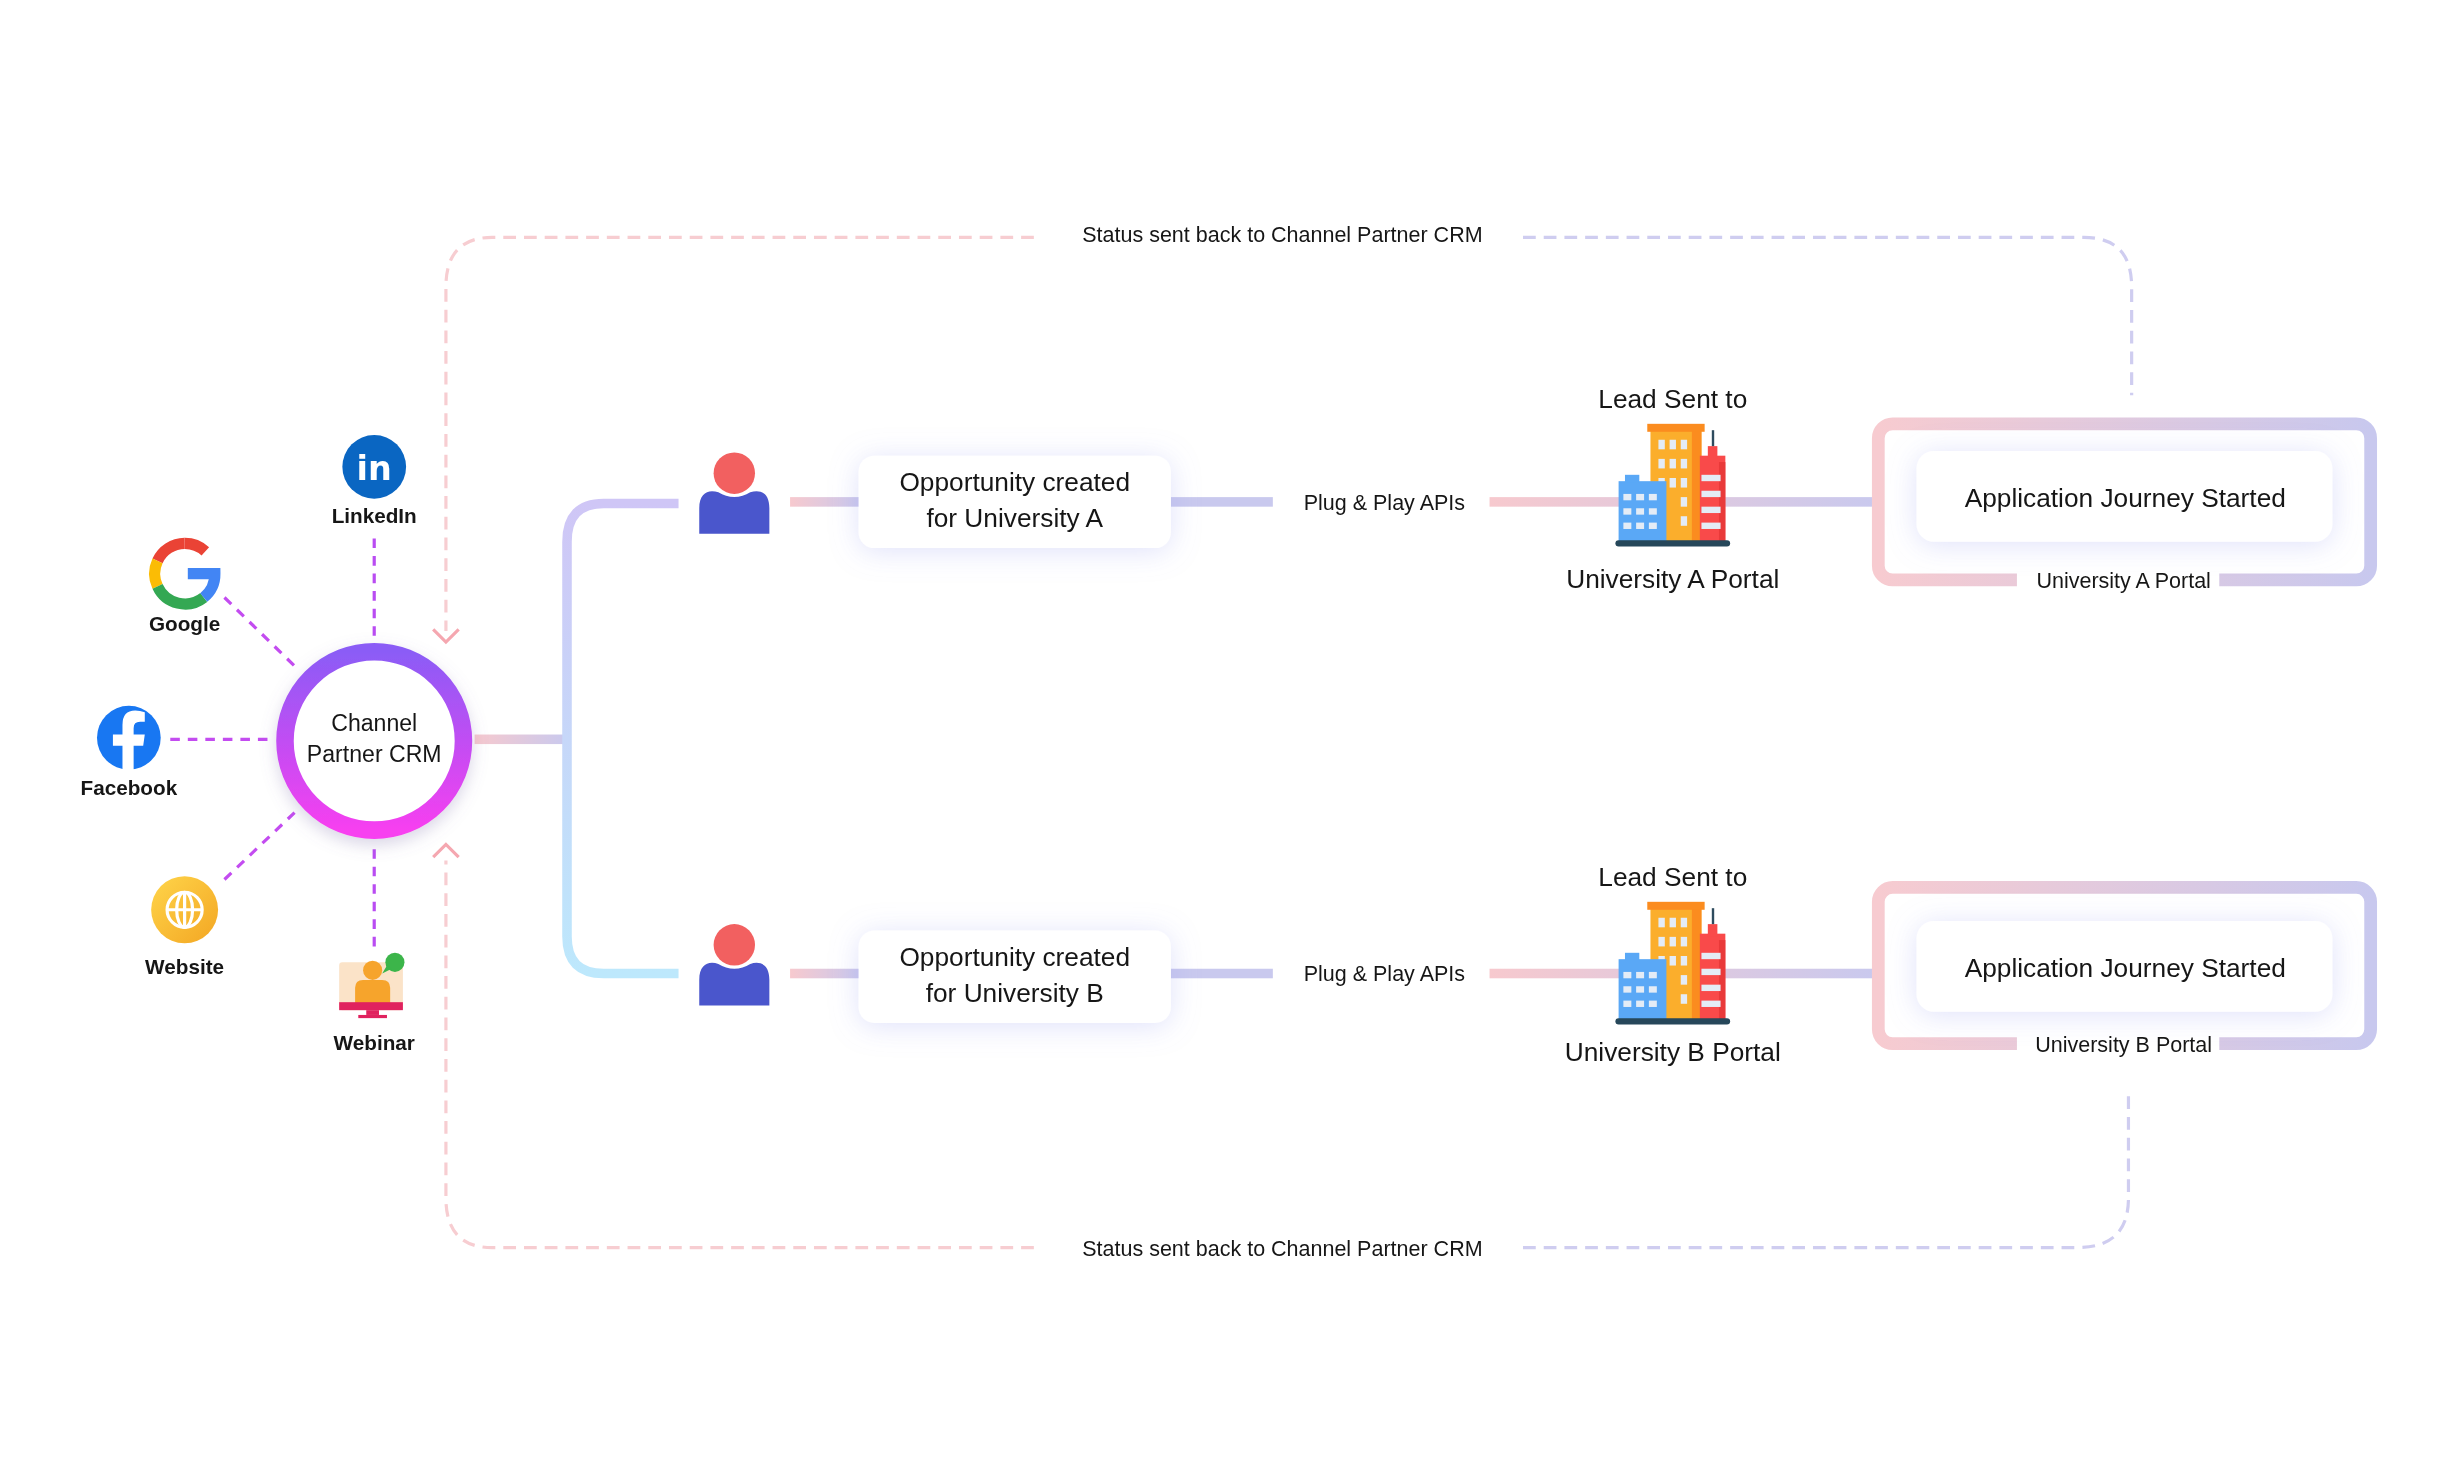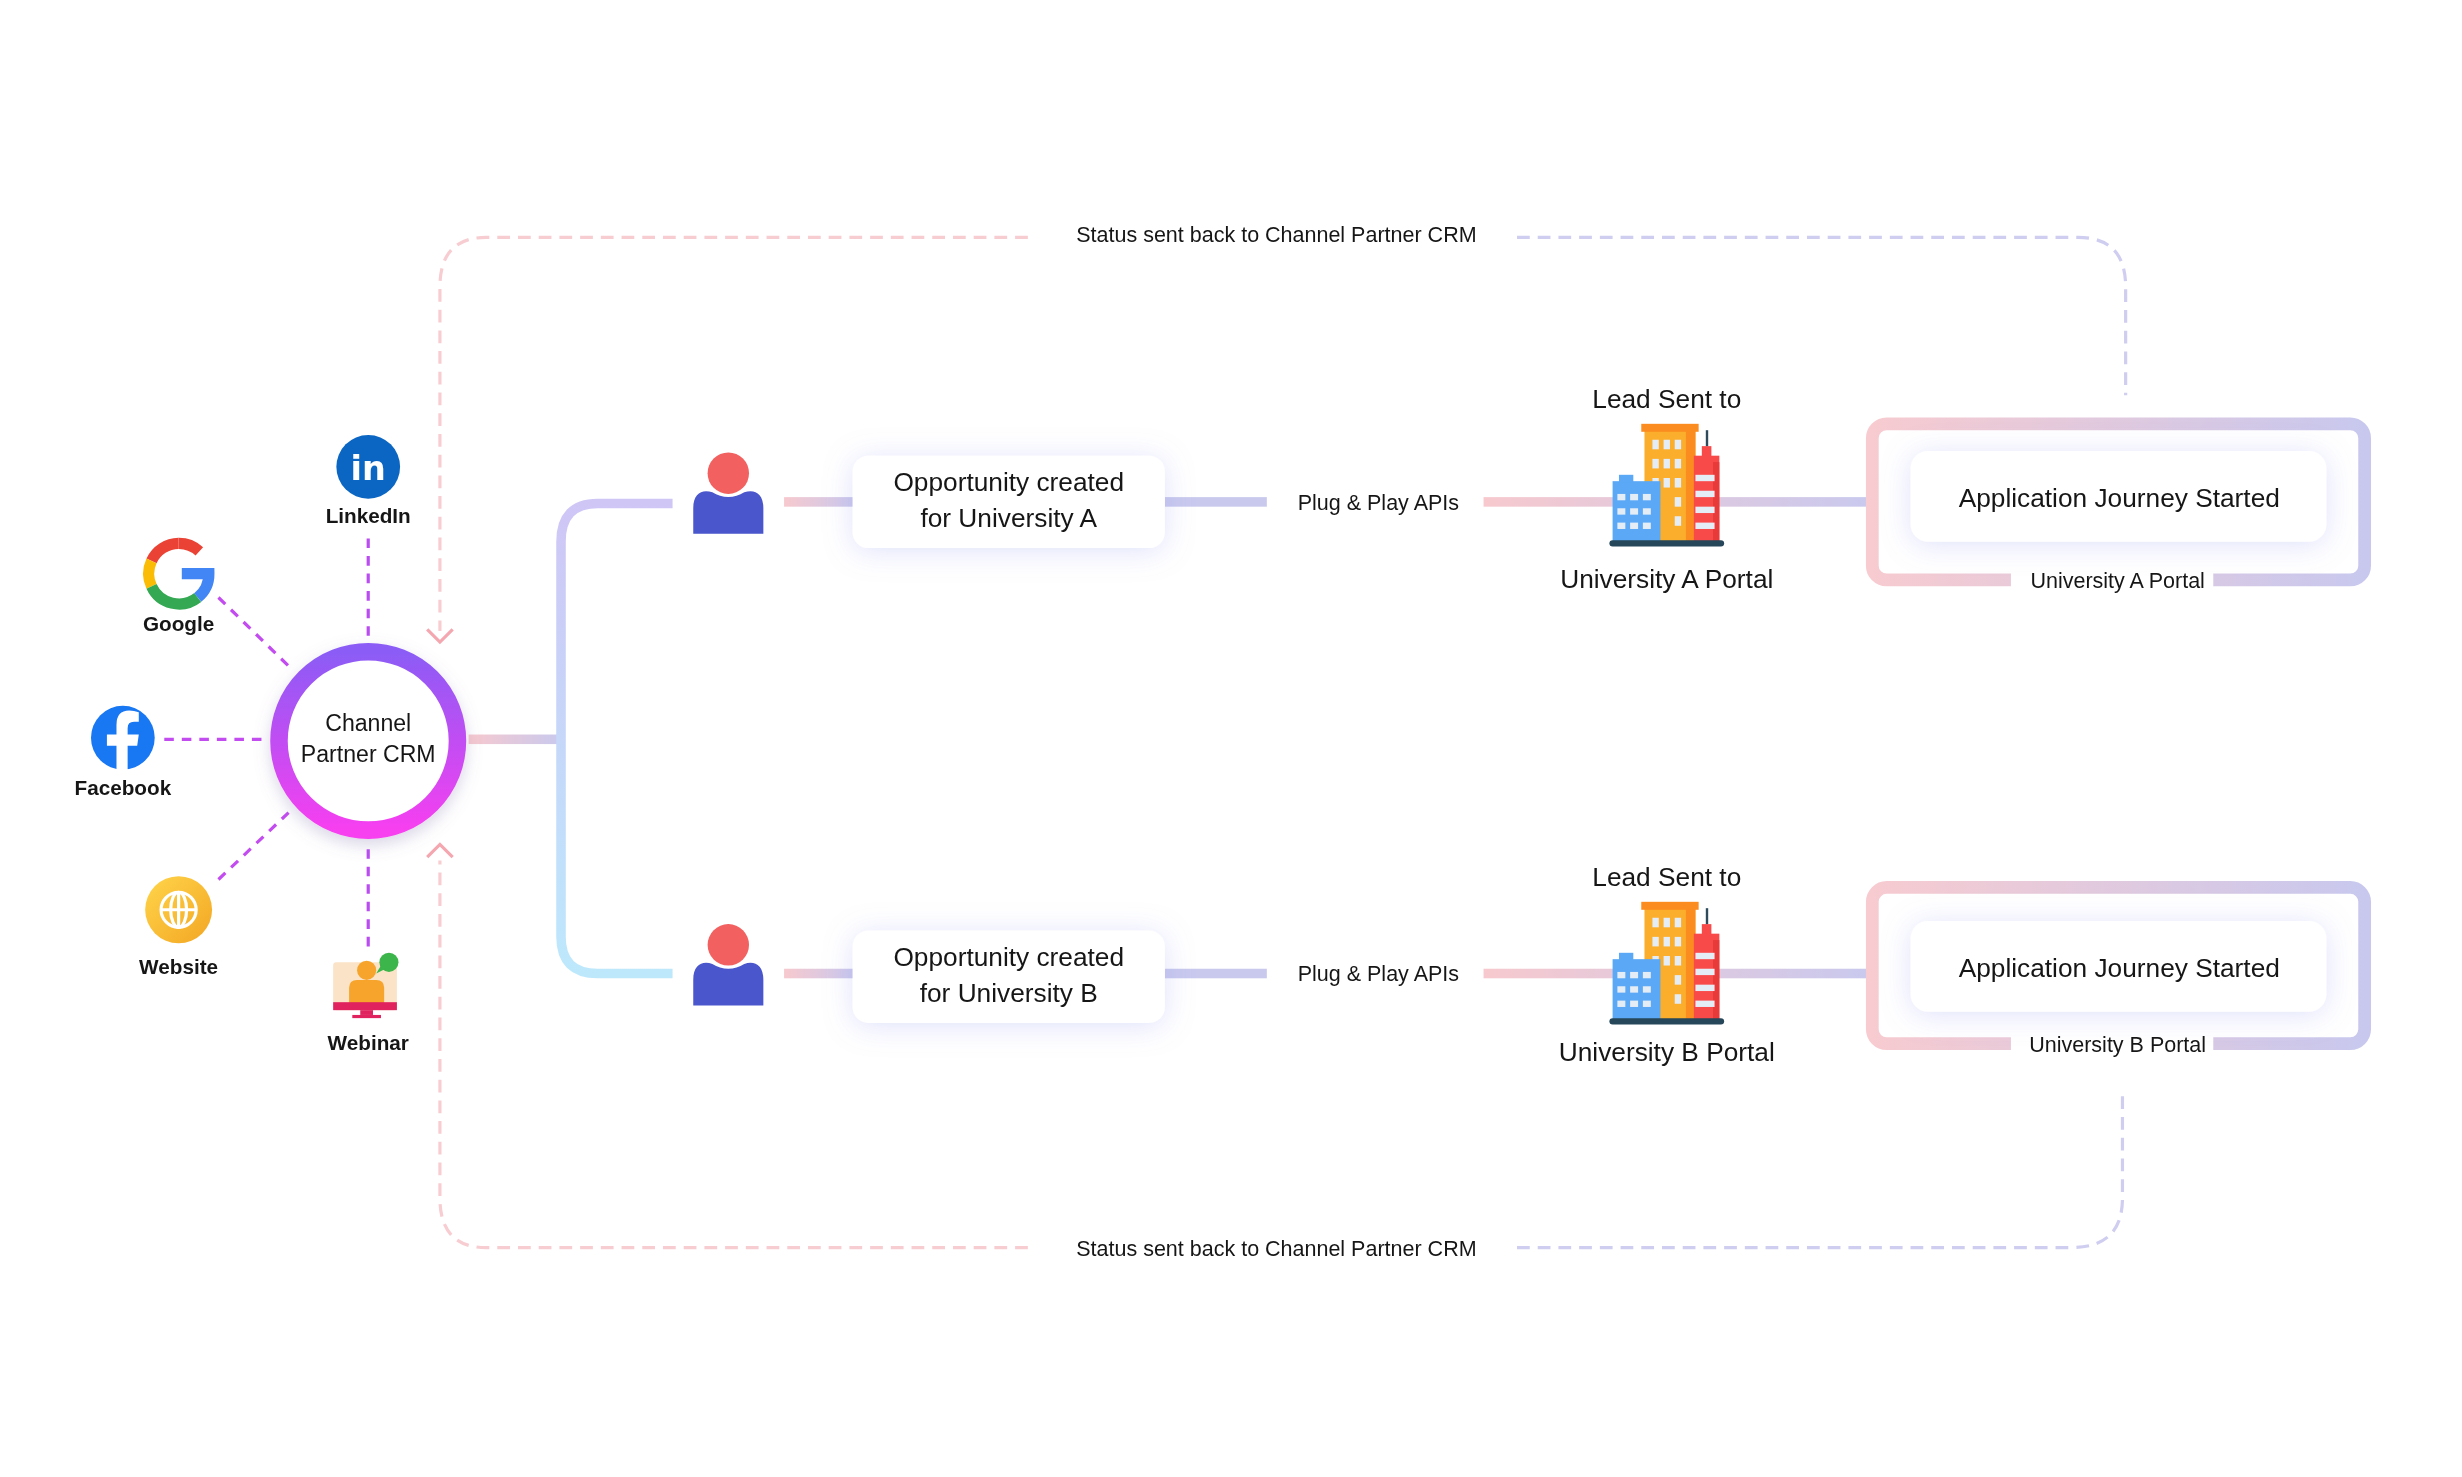--- a/index.html
+++ b/index.html
@@ -1,17 +1,17 @@
 <!DOCTYPE html>
 <html style="font-size:13px"><head>
 <meta charset="utf-8">
 <style>
   html, body { margin: 0; padding: 0; background: #ffffff; }
   body { width: 2462px; height: 1477px; overflow: hidden; font-family: "Liberation Sans", "DejaVu Sans", sans-serif; }
-  #stage { position: absolute; left: 0; top: 0; width: 2042px; height: 1477px; }
+  #stage { position: absolute; left: 6px; top: 0; width: 2042px; height: 1477px; }
   svg text { font-family: "Liberation Sans", "DejaVu Sans", sans-serif; fill: #161616; }
   .lbl-sm { font-size: 13px; font-weight: 700; }
   .lbl-md { font-size: 13.5px; font-weight: 500; }
   .lbl-lg { font-size: 16.5px; font-weight: 500; }
   .lbl-box { font-size: 16.5px; }
   .lbl-crm { font-size: 14.5px; }
 </style>
 </head>
 <body>
 

